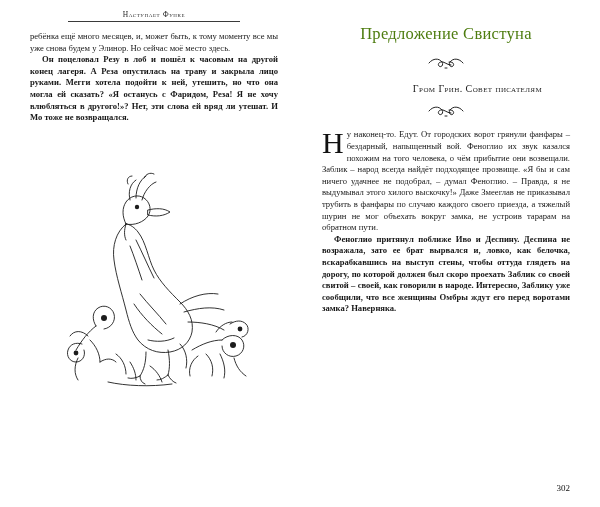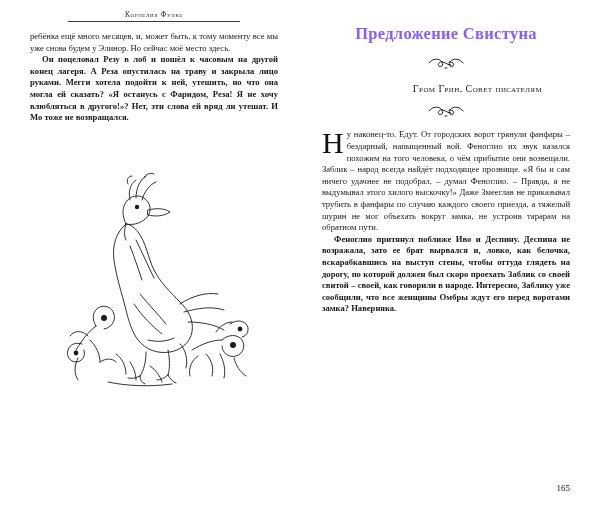--- a/index.html
+++ b/index.html
@@ -77,22 +77,22 @@
     width: 100%;
     height: 100%;
   }
 
   
   .chapter-title {
     text-align: center;
     font-size: 16.5px;
     letter-spacing: 0.3px;
     margin: 14px 0 0 0;
-    font-weight: bold;
-    color: #8b5cf6;
+    font-weight: normal;
+    color: #4d7c0f;
   }
   .orn {
     text-align: center;
     color: #222;
     line-height: 1;
   }
   .orn svg { display: inline-block; }
   .orn-top { margin-top: 12px; }
   .orn-bottom { margin-top: 10px; margin-bottom: 9px; }
 
@@ -135,21 +135,21 @@
     color: #111;
   }
 </style>
 </head>
 <body>
 
 <div class="spread">
 
   <div class="page page-left">
 
-    <div class="running-head">Корнелия Функе</div>
+    <div class="running-head">Наступает Функе</div>
 
     <div class="body-text">
       <p>ребёнка ещё много месяцев, и, может быть, к тому моменту все мы уже снова будем у Элинор. Но сейчас моё место здесь.</p>
       <p class="ind">Он поцеловал Резу в лоб и пошёл к часовым на другой конец лагеря. А Реза опустилась на траву и закрыла лицо руками. Мегги хотела подойти к ней, утешить, но что она могла ей сказать? «Я останусь с Фаридом, Реза! Я не хочу влюбляться в другого!»? Нет, эти слова ей вряд ли утешат. И Мо тоже не возвращался.</p>
     </div>
 
     <div class="illustration">
       <svg viewBox="0 0 248 240" xmlns="http://www.w3.org/2000/svg" fill="none" stroke="#1c1c1c" stroke-width="0.9" stroke-linecap="round" stroke-linejoin="round">
 
         <path d="M96 70 C86 78 82 92 84 106 C86 122 92 140 96 156 C99 168 102 178 108 186
@@ -246,17 +246,17 @@
         <path d="M20 11 L22 11"></path>
       </svg>
     </div>
 
     <div class="body-text dropcap-block">
       <span class="dropcap">Н</span>
       <p>у наконец-то. Едут. От городских ворот грянули фанфары – бездарный, напыщенный вой. Феноглио их звук казался похожим на того человека, о чём прибытие они возвещали. Заблик – народ всегда найдёт подходящее прозвище. «Я бы и сам ничего удачнее не подобрал, – думал Феноглио. – Правда, я не выдумывал этого хилого выскочку!» Даже Змееглав не приказывал трубить в фанфары по случаю каждого своего приезда, а тяжелый шурин не мог объехать вокруг замка, не устроив тарарам на обратном пути.</p>
       <p class="ind">Феноглио притянул поближе Иво и Деспину. Деспина не возражала, зато ее брат вырвался и, ловко, как белочка, вскарабкавшись на выступ стены, чтобы оттуда глядеть на дорогу, по которой должен был скоро проехать Заблик со своей свитой – своей, как говорили в народе. Интересно, Заблику уже сообщили, что все женщины Омбры ждут его перед воротами замка? Наверняка.</p>
     </div>
 
-    <div class="page-number">165</div>
+    <div class="page-number">302</div>
 
   </div>
 
 </div>
 
 </body></html>

